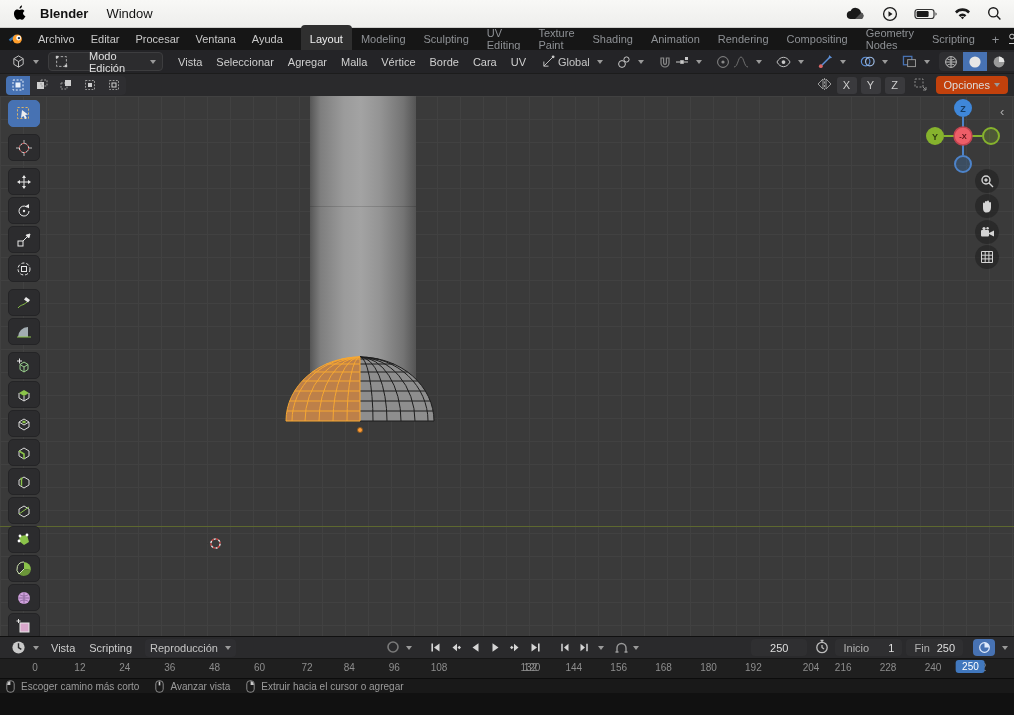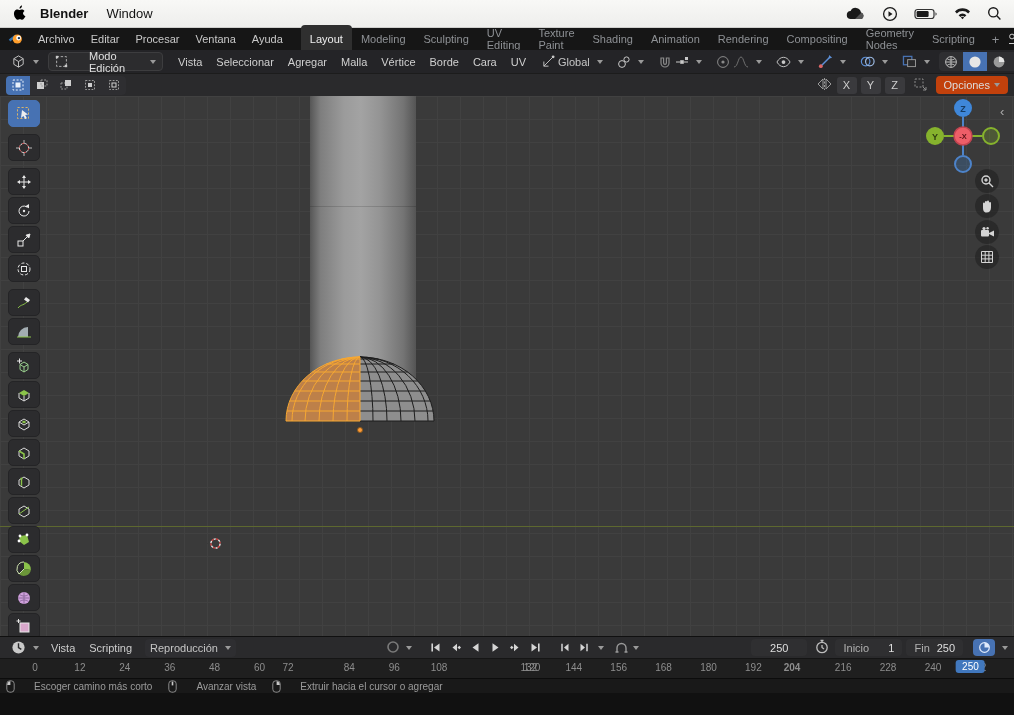--- a/index.html
+++ b/index.html
@@ -98,21 +98,21 @@
     display:flex; align-items:center; justify-content:center; }
 
   .ruler { height:20px; background:#1f1f1f; position:relative; border-top:1px solid #151515; }
   .tick { position:absolute; top:3px; transform:translateX(-50%); color:#8d8d8d; font-size:10px; }
   .playhead { position:absolute; top:1px; transform:translateX(-50%); background:#4178be; color:#fff;
     font-size:10px; border-radius:3px; padding:1px 6px; }
 
   
   .statusbar { height:15px; background:#191919; display:flex; align-items:center; gap:16px; padding:0 6px;
     color:#9b9b9b; font-size:10px; border-top:1px solid #0c0c0c; }
-  .hint { display:flex; align-items:center; gap:19px; }
+  .hint { display:flex; align-items:center; gap:6px; }
   svg { flex:none; }
 </style>
 </head>
 <body>
 
 <div class="frame">
 
   <div class="macbar">
     <span>
       <svg width="14" height="16" viewBox="0 0 14 16">
@@ -680,32 +680,32 @@
     </span>
   </div>
 
   <div class="ruler" id="ruler">
       <span class="tick" style="left: 35px;">0</span>
       <span class="tick" style="left: 79.9004px;">12</span>
       <span class="tick" style="left: 124.801px;">24</span>
       <span class="tick" style="left: 169.701px;">36</span>
       <span class="tick" style="left: 214.602px;">48</span>
       <span class="tick" style="left: 259.502px;">60</span>
-      <span class="tick" style="left: 288px;">72</span>
+      <span class="tick" style="left: 307px;">72</span>
       <span class="tick" style="left: 349.303px;">84</span>
       <span class="tick" style="left: 394.203px;">96</span>
       <span class="tick" style="left: 439.104px;">108</span>
       <span class="tick" style="left: 499px; margin-left: 33px;">120</span>
       <span class="tick" style="left: 528.904px;">132</span>
       <span class="tick" style="left: 573.805px;">144</span>
       <span class="tick" style="left: 618.705px;">156</span>
       <span class="tick" style="left: 663.606px;">168</span>
       <span class="tick" style="left: 708.506px;">180</span>
       <span class="tick" style="left: 753.406px;">192</span>
-      <span class="tick" style="left: 792px; font-weight: bold;">204</span>
+      <span class="tick" style="left: 811px;">204</span>
       <span class="tick" style="left: 843.207px;">216</span>
       <span class="tick" style="left: 888.108px;">228</span>
       <span class="tick" style="left: 933.008px;">240</span>
       <span class="tick" style="left: 977.908px;">252</span>
       <span class="playhead" style="left: 970.425px;">250</span>
     </div>
 
   <div class="statusbar" id="status-hints">
       <span class="hint">
         <svg width="9" height="13" viewBox="0 0 9 13">

